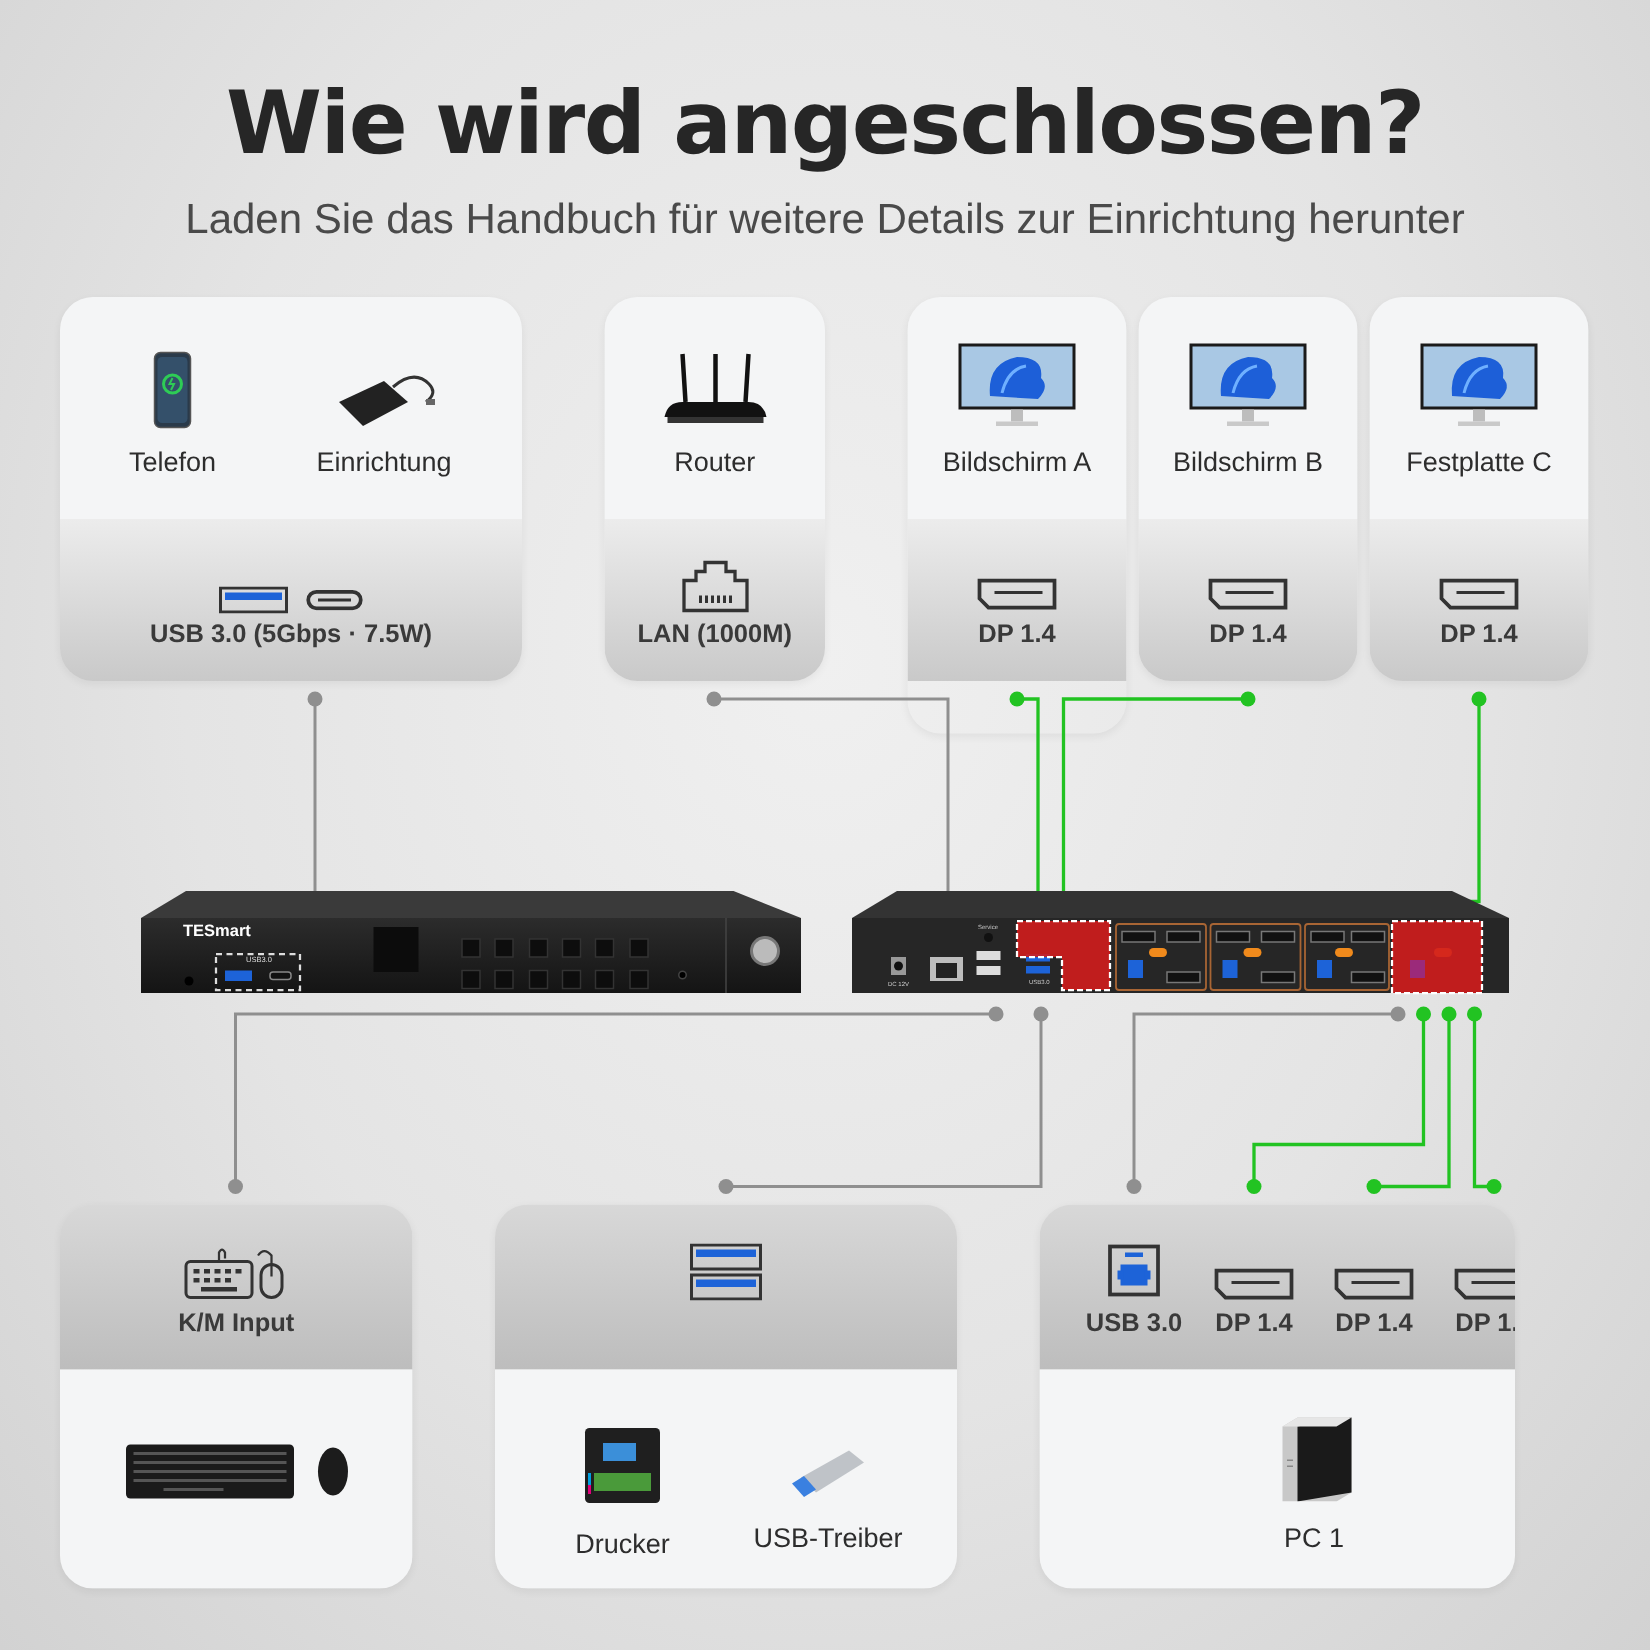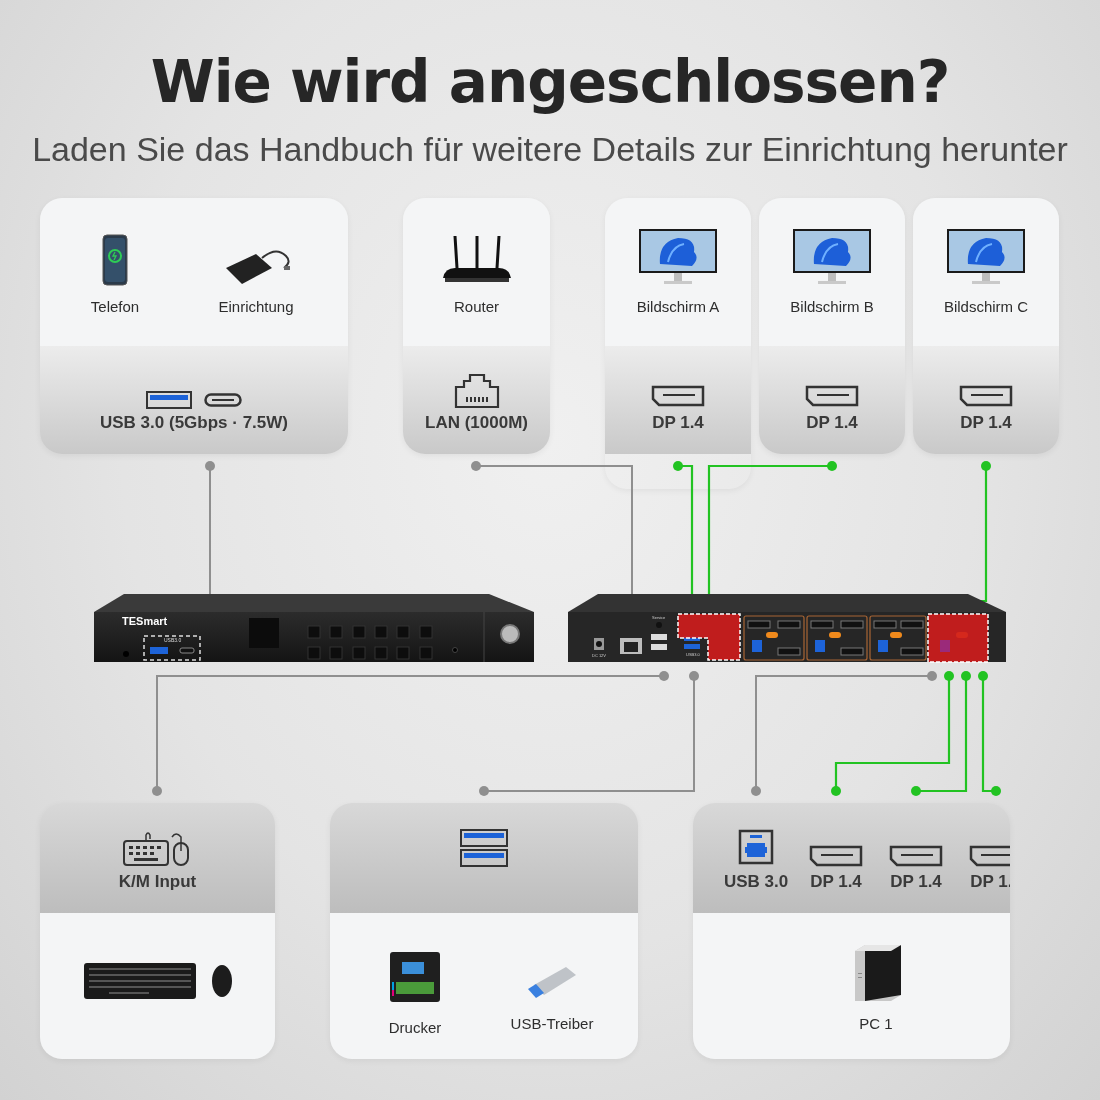--- a/index.html
+++ b/index.html
@@ -9,30 +9,30 @@
     background: radial-gradient(ellipse at 50% 40%, #f0f0f0 0%, #e4e4e4 55%, #d2d2d2 100%);
     position: relative;
     color: #2b2b2b;
   }
   .title {
     position: absolute; left: 0; top: 48px; width: 1100px; text-align: center;
     font-family: "DejaVu Sans", sans-serif; font-weight: bold; font-size: 58px; letter-spacing: -1px; color: #262626;
   }
   .subtitle {
     position: absolute; left: 0; top: 130px; width: 1100px; text-align: center;
-    font-size: 34px; color: #4a4a4a;
+    font-size: 28px; color: #4a4a4a;
   }
   .card {
     position: absolute; border-radius: 22px; overflow: hidden;
     box-shadow: 0 2px 6px rgba(0,0,0,0.06);
   }
   .card .light { background: #f4f5f6; position: absolute; left: 0; right: 0; }
   .card .dark  { background: linear-gradient(#ececec, #c9c9c9); position: absolute; left: 0; right: 0; }
   .card .dark-top { background: linear-gradient(#d8d8d8, #bdbdbd); position: absolute; left: 0; right: 0; }
-  .lbl { position: absolute; text-align: center; font-size: 15px; color: #2d2d2d; white-space: nowrap; }
+  .lbl { position: absolute; text-align: center; font-size: 18px; color: #2d2d2d; white-space: nowrap; }
   .blbl { position: absolute; text-align: center; font-size: 17px; font-weight: bold; color: #3a3a3a; white-space: nowrap; }
   .icon { position: absolute; }
   svg { display: block; }
   .line { position: absolute; }
   .device { position: absolute; }
 </style>
 </head>
 <body>
 
 <div class="title">Wie wird angeschlossen?</div>
@@ -154,21 +154,21 @@
   <div class="icon" style="left:33px;top:30px;">
     <svg width="80" height="58" viewBox="0 0 80 58">
         <rect x="1" y="1" width="78" height="44" fill="#1a1a1a"></rect>
         <rect x="3" y="3" width="74" height="40" fill="#a9c8e4"></rect>
         <path d="M22 36 Q20 14 40 10 Q58 10 56 24 Q62 30 54 38 Z" fill="#1d5fd8"></path>
         <path d="M30 34 Q34 18 46 16" stroke="#6fb0ff" stroke-width="2" fill="none"></path>
         <rect x="36" y="45" width="8" height="8" fill="#bdbdbd"></rect>
         <rect x="26" y="53" width="28" height="3" fill="#c9c9c9"></rect>
       </svg>
   </div>
-  <div class="lbl" style="left:0;width:146px;top:100px;">Bildschirm C</div>
+  <div class="lbl" style="left:0;width:146px;top:100px;">Festplatte C</div>
   <div class="icon" style="left:46px;top:187px;">
     <svg width="54" height="22" viewBox="0 0 54 22">
         <path d="M2 2 H52 V20 H8 L2 14 Z" fill="none" stroke="#333" stroke-width="2.5"></path>
         <line x1="12" y1="10" x2="44" y2="10" stroke="#333" stroke-width="2"></line>
       </svg>
   </div>
   <div class="blbl" style="left:0;width:146px;top:215px;">DP 1.4</div>
 </div>
 
 <svg class="line" width="1100" height="1100" style="left:0;top:0;pointer-events:none;">

